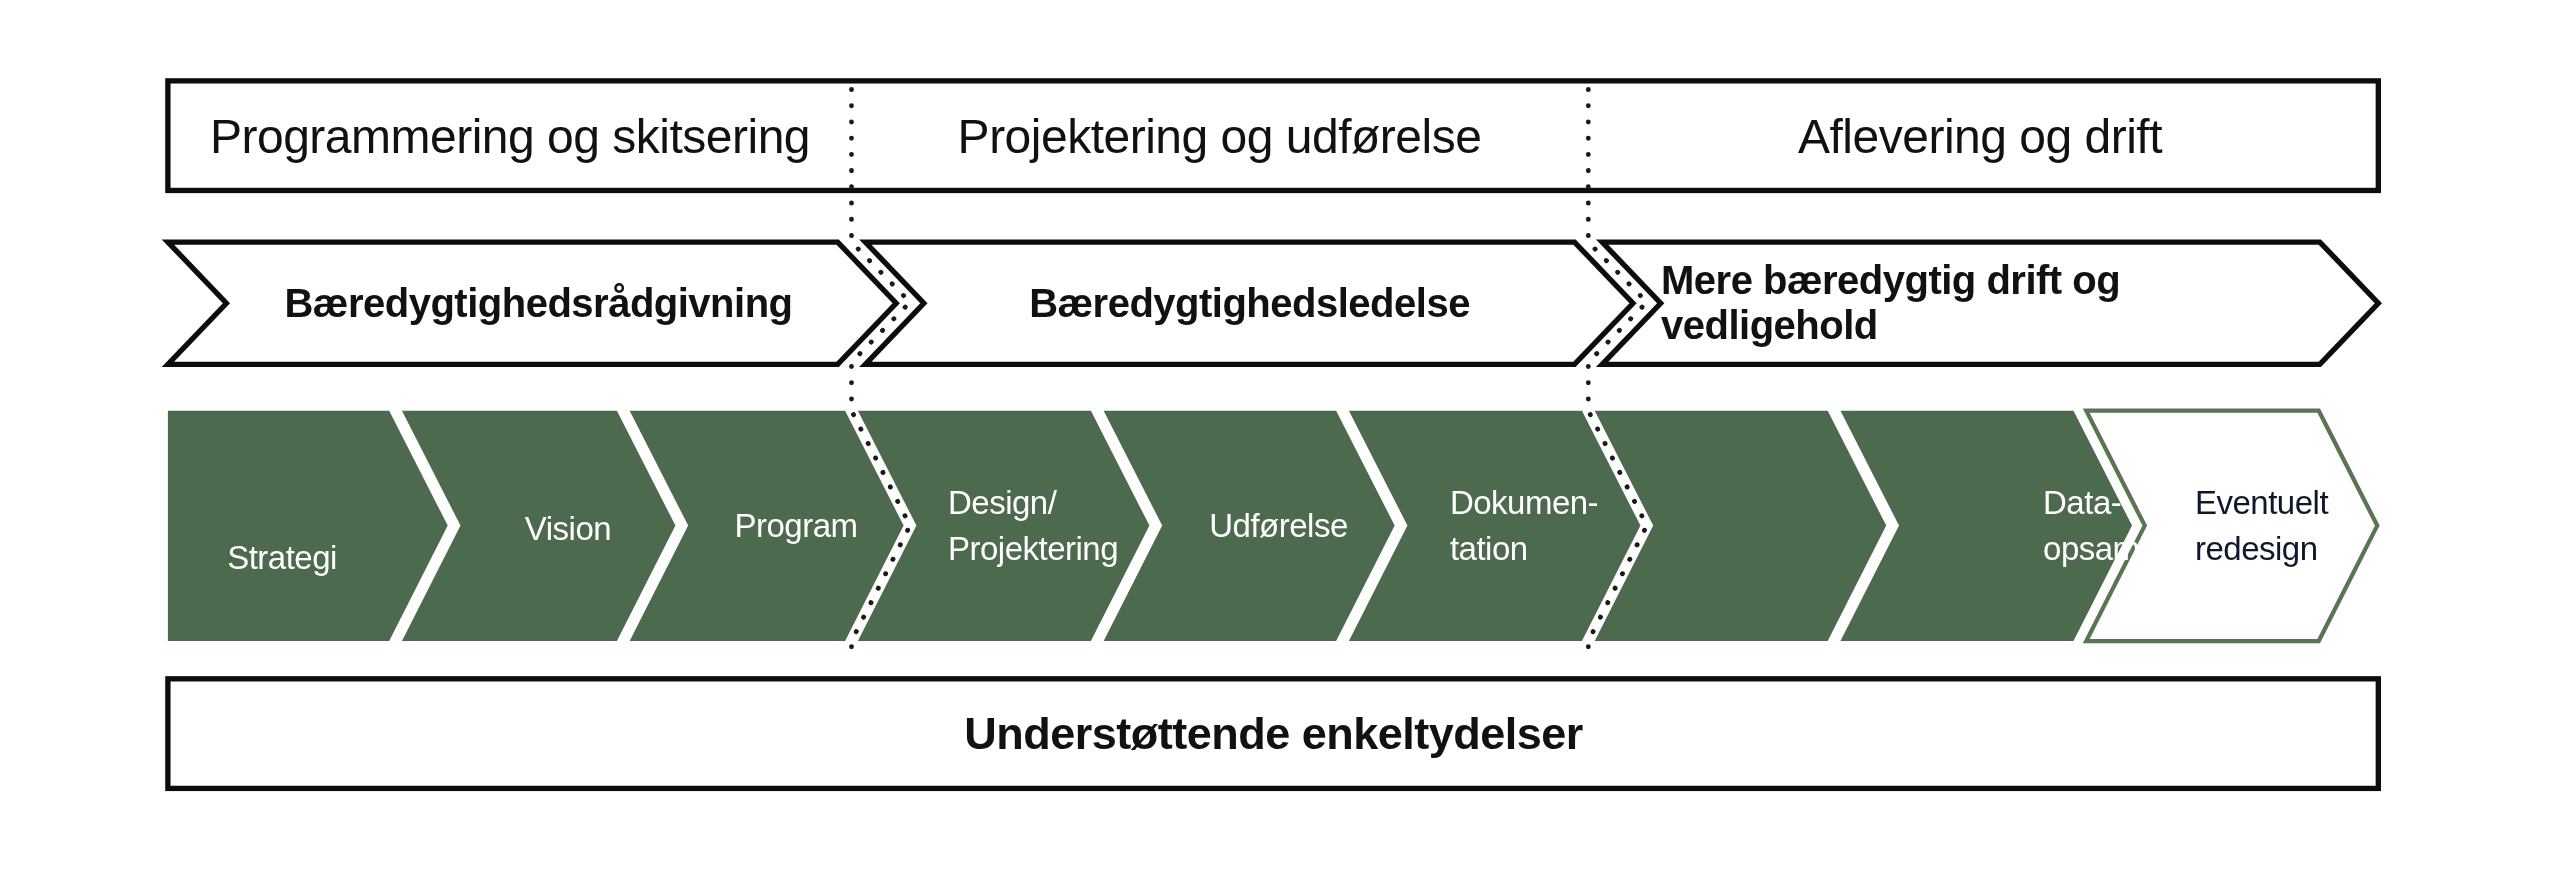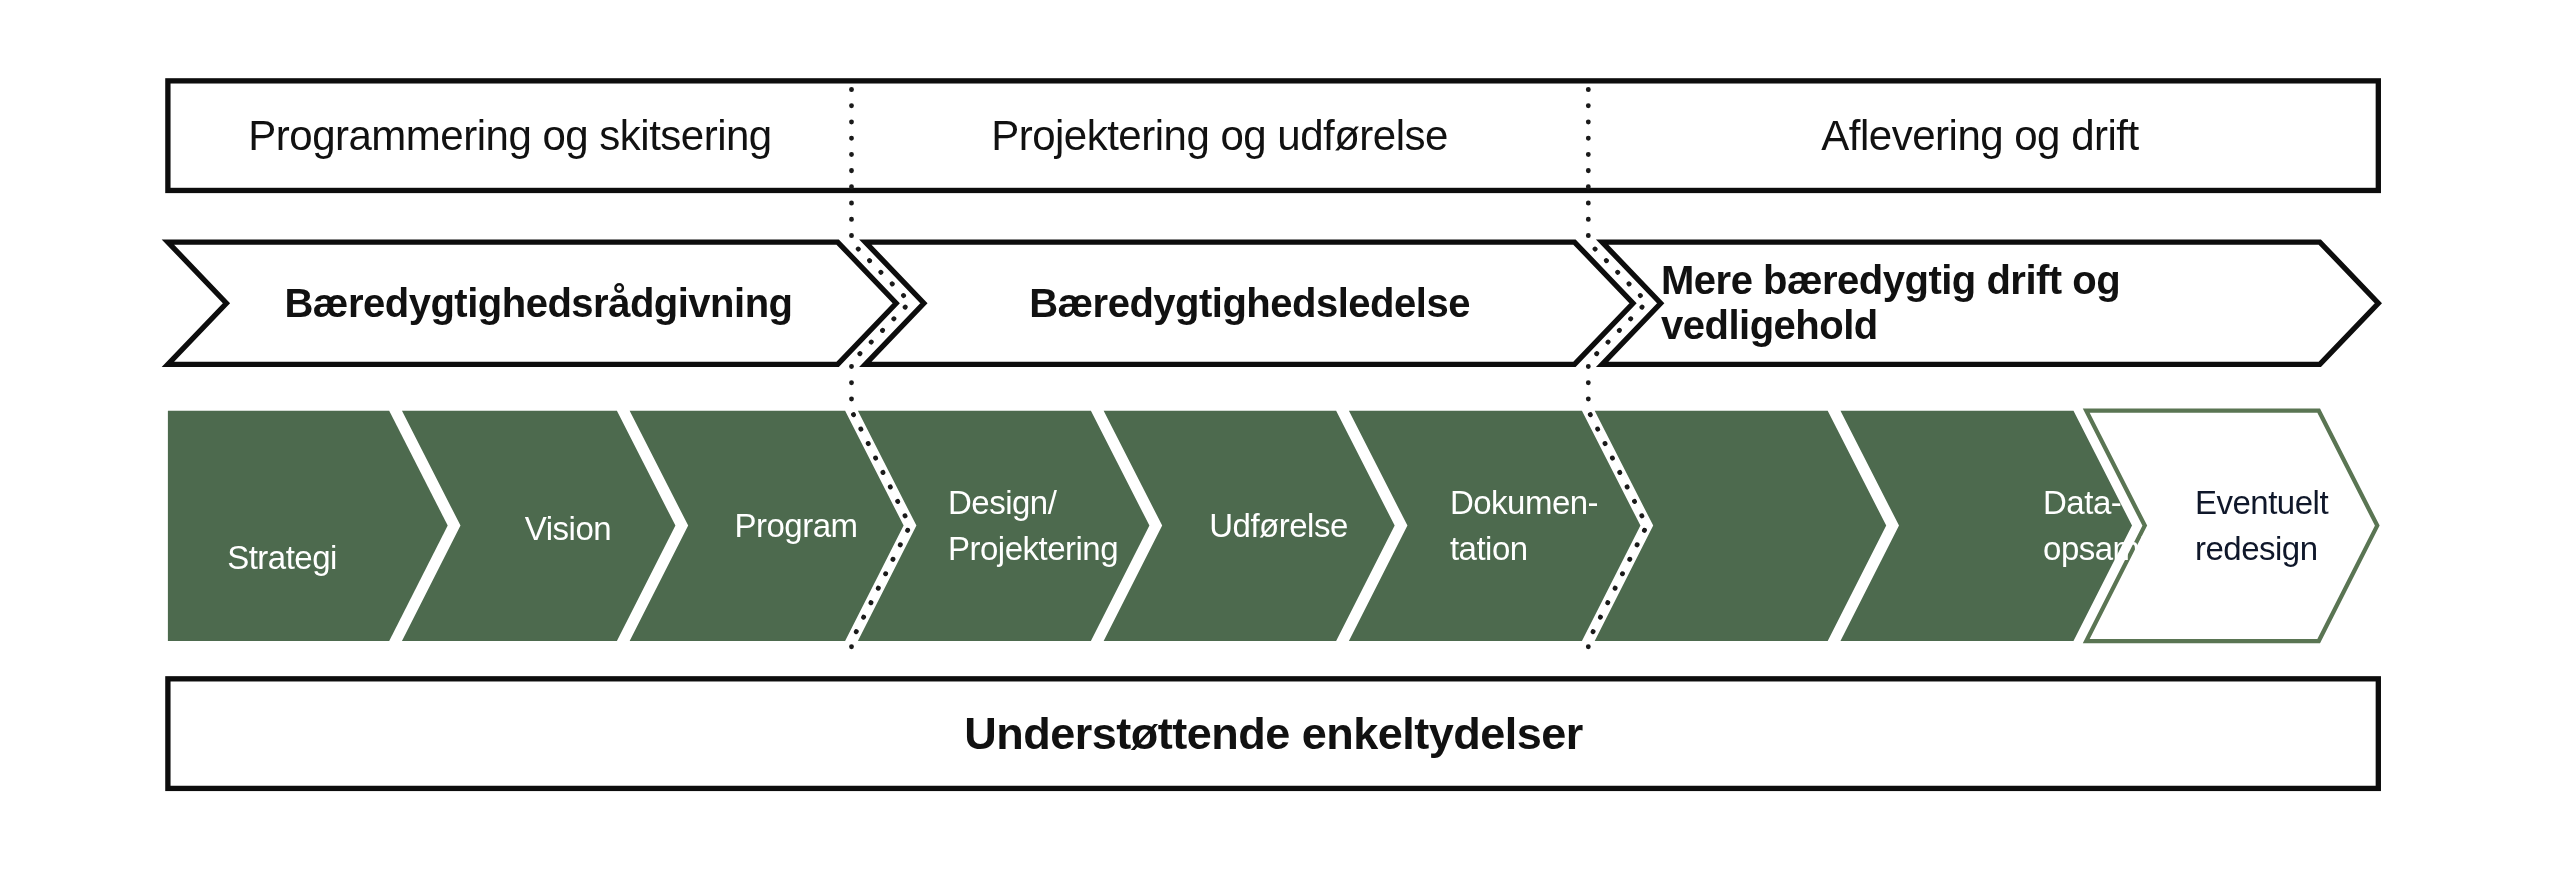--- a/index.html
+++ b/index.html
@@ -13,21 +13,21 @@
   }
   .shapes{position:absolute;left:0;top:0;width:100%;height:100%;}
   .label{
     position:absolute;
     display:flex;
     align-items:center;
     justify-content:center;
     color:#111111;
     pointer-events:none;
   }
-  .phase{font-size:42px;letter-spacing:-0.5px;}
+  .phase{font-size:48px;letter-spacing:-0.5px;}
   .svc{font-size:40px;font-weight:bold;letter-spacing:-0.5px;}
   .stage{
     font-size:33px;
     color:#ffffff;
     white-space:pre-line;
     text-align:left;
     line-height:1.38;
     letter-spacing:-0.5px;
   }
   .stage-final{color:#0f172a;}

